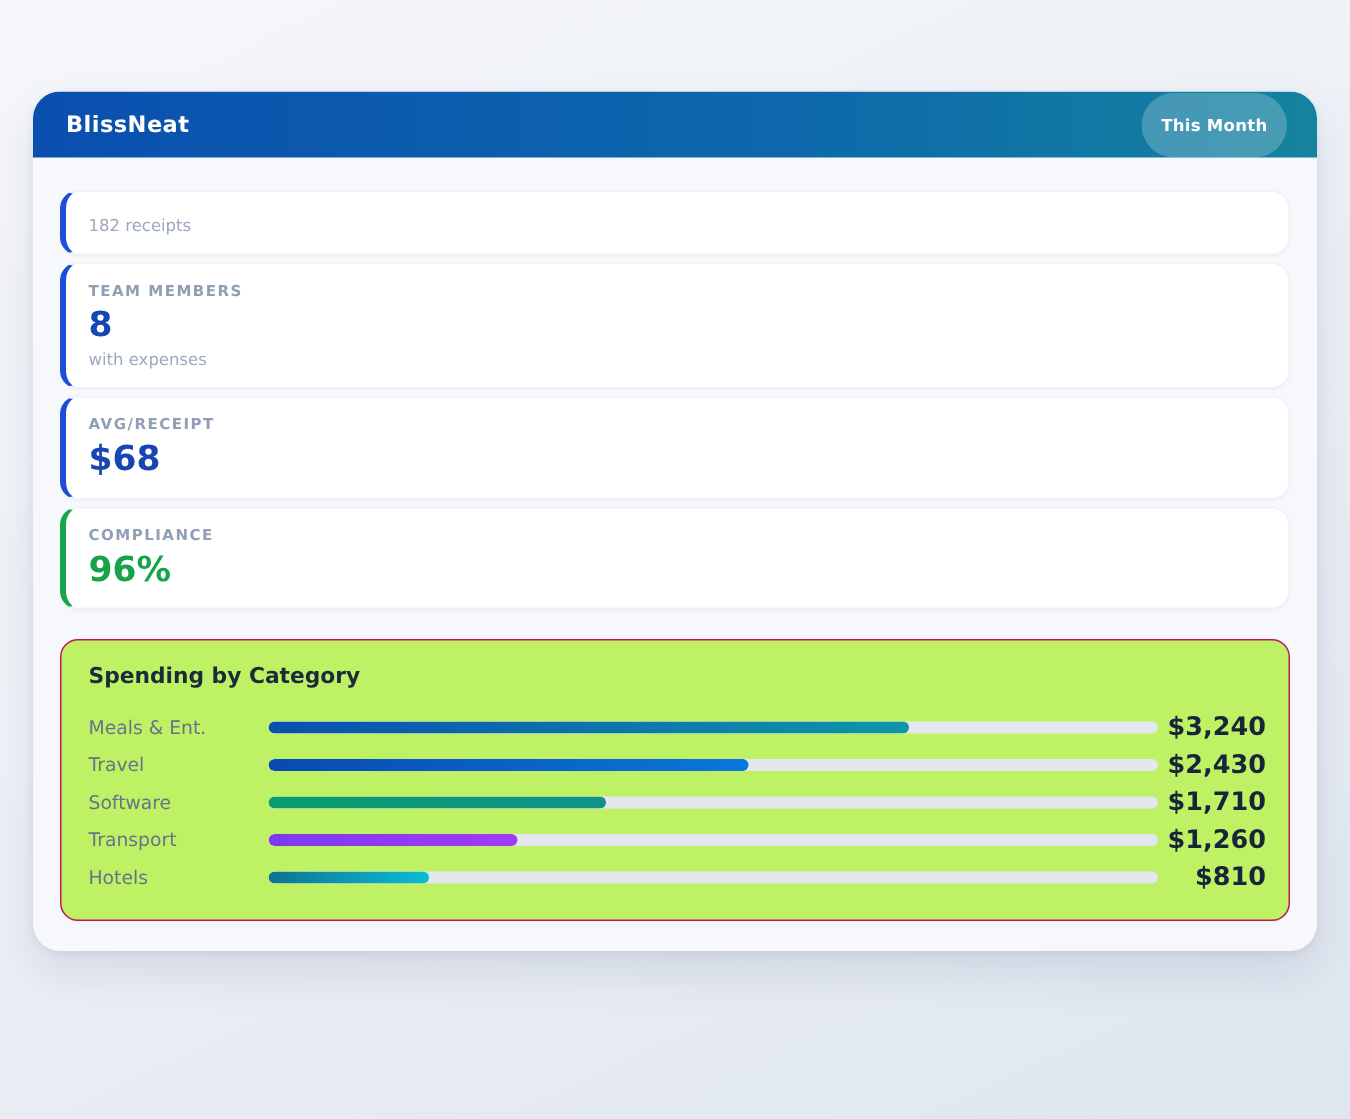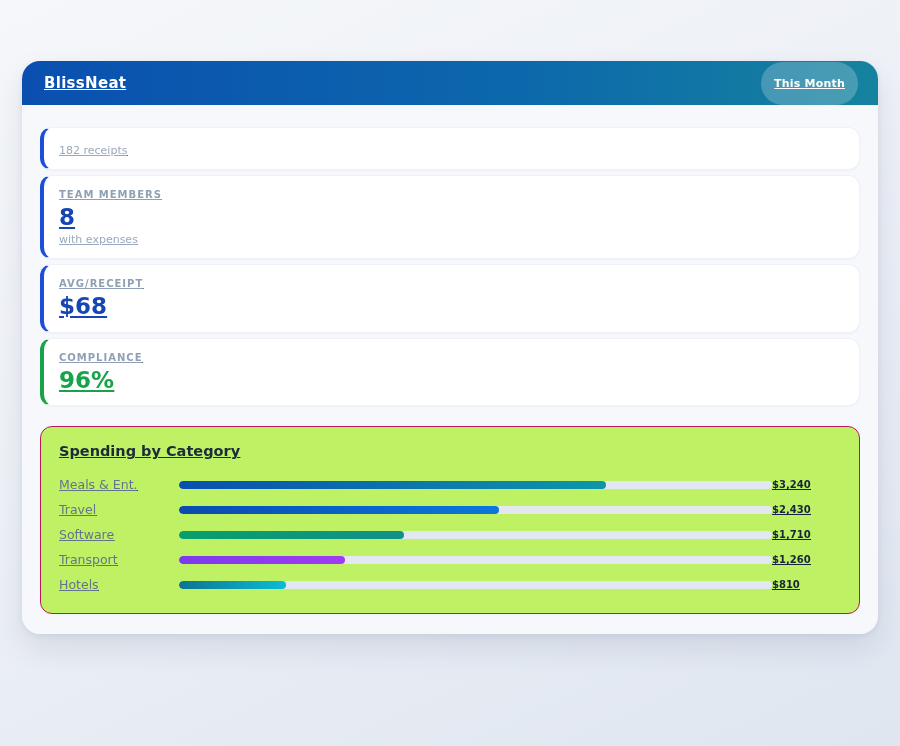--- a/index.html
+++ b/index.html
@@ -1,15 +1,15 @@
 <!DOCTYPE html>
 <html><head>
 <meta charset="utf-8">
 <style>
-  * { margin: 0; padding: 0; box-sizing: border-box; text-decoration: underline; }
+  * { margin: 0; padding: 0; box-sizing: border-box; }
   html, body { width: 900px; height: 746px; }
   body {
     font-family: "DejaVu Sans", "Liberation Sans", sans-serif;
     background: linear-gradient(155deg, #f5f7fa 0%, #edf0f6 45%, #dfe6f0 100%);
     overflow: hidden;
   }
   .panel {
     position: absolute;
     left: 22px; top: 61px;
     width: 856px;
@@ -105,22 +105,22 @@
     border-radius: 999px;
     overflow: hidden;
   }
   .bar-fill {
     height: 100%;
     border-radius: 999px;
   }
   .chart-value {
     flex: 0 0 72px;
     width: 72px;
-    text-align: left;
-    font-size: 10px;
+    text-align: right;
+    font-size: 17px;
     font-weight: bold;
     color: #17243a;
   }
 </style>
 </head>
 <body>
 
 <div class="panel">
 
   <div class="app-header">

